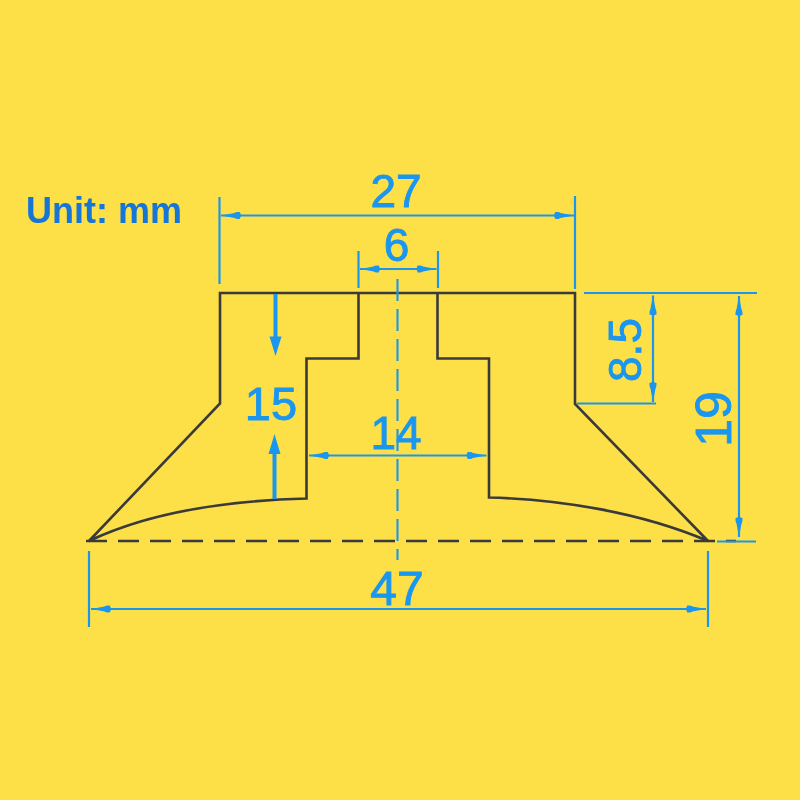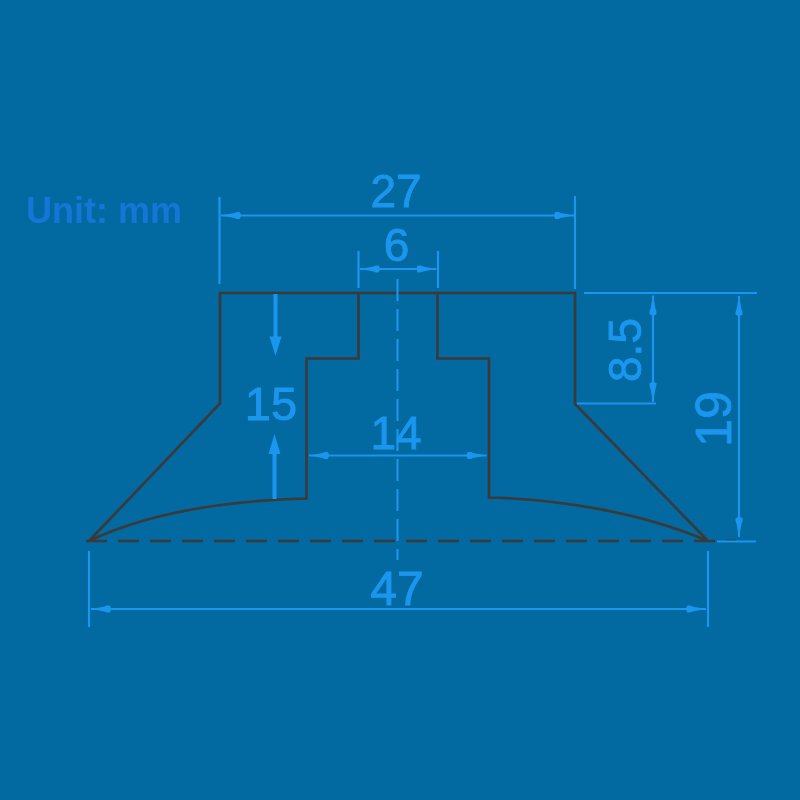--- a/index.html
+++ b/index.html
@@ -1,16 +1,16 @@
 <!DOCTYPE html>
 <html><head>
 <meta charset="utf-8">
 <style>
   html,body{margin:0;padding:0;background:#ffffff;}
-  .page{width:800px;height:800px;position:relative;background:#0369a1;overflow:hidden;}
+  .page{width:800px;height:800px;position:relative;background:#fde047;overflow:hidden;}
   svg text{font-family:"Liberation Sans",sans-serif;}
 </style>
 </head>
 <body>
 <div class="page">
 <svg width="800" height="800" viewBox="0 0 800 800" xmlns="http://www.w3.org/2000/svg">
   <defs>
     <marker id="ah" markerUnits="userSpaceOnUse" markerWidth="26" markerHeight="12" viewBox="0 0 26 12" refX="25" refY="6" orient="auto-start-reverse">
       <path d="M25,6 L6,2.4 L6,9.6 Z" fill="#1b96ee"></path>
       <circle cx="8.5" cy="6" r="3.4" fill="#1b96ee"></circle>

